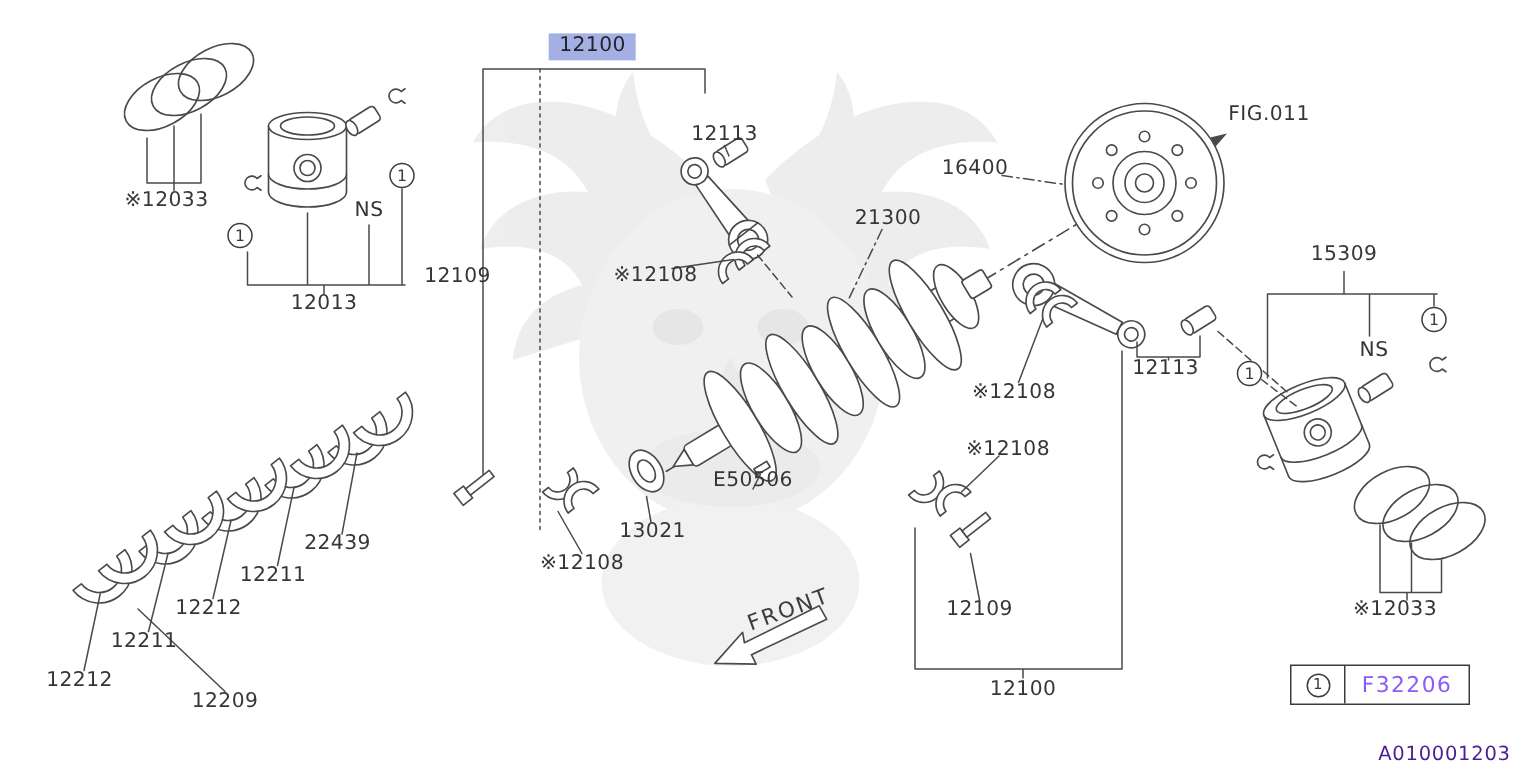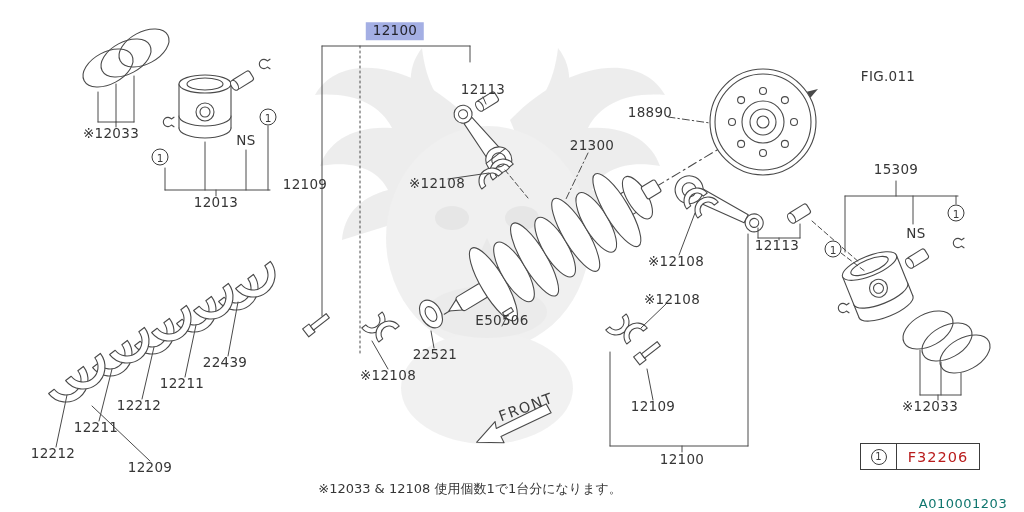--- a/index.html
+++ b/index.html
@@ -10,27 +10,27 @@
   .lbl{position:absolute;transform:translate(-50%,-50%);font-size:13.5px;color:#363636;
     white-space:nowrap;letter-spacing:.3px;line-height:1;z-index:3}
   .hl{background:#a4afe4;padding:2px 7px;color:#23232b}
   .circ{position:absolute;width:17px;height:17px;border:1.2px solid #3c3c3c;border-radius:50%;
     display:flex;align-items:center;justify-content:center;font-size:10.5px;color:#3c3c3c;
     transform:translate(-50%,-50%);background:#fff;z-index:3}
   .legend{position:absolute;left:860px;top:443px;width:120px;height:27px;border:1.5px solid #3c3c3c;
     display:flex;align-items:stretch;background:#fff;z-index:3}
   .legend .sym{width:36px;display:flex;justify-content:center;align-items:center;border-right:1.5px solid #3c3c3c}
   .legend .code{flex:1;display:flex;justify-content:center;align-items:center;font-size:14.5px;
-    color:#b91c1c;letter-spacing:1px}
+    color:#8b5cf6;letter-spacing:1px}
   .legend .circ-s{width:16px;height:16px;border:1.2px solid #3c3c3c;border-radius:50%;
     display:flex;align-items:center;justify-content:center;font-size:10px;color:#3c3c3c}
   .front{position:absolute;transform:translate(-50%,-50%) rotate(-20deg);font-size:14.5px;
     color:#3c3c3c;letter-spacing:1.5px;z-index:3}
   .note{position:absolute;transform:translate(-50%,-50%);font-size:13px;color:#363636;white-space:nowrap;z-index:3}
-  .doc{position:absolute;transform:translate(-50%,-50%);font-size:13px;color:#0f766e;letter-spacing:.5px;z-index:3}
+  .doc{position:absolute;transform:translate(-50%,-50%);font-size:13px;color:#4c1d95;letter-spacing:.5px;z-index:3}
 </style>
 </head>
 <body>
 
 <div id="stage">
 
   <svg id="art" width="1024" height="512" viewBox="0 0 1024 512" fill="none" stroke="#4a4a4a" stroke-width="1.1" stroke-linejoin="round" stroke-linecap="round">
     <defs>
       <path id="shell-lg" d="M -22 0 A 22 22 0 0 0 22 0 L 15 0 A 15 15 0 0 1 -15 0 Z"></path>
       <path id="shell-sm" d="M -13 0 A 13 13 0 0 0 13 0 L 8 0 A 8 8 0 0 1 -8 0 Z"></path>
@@ -210,54 +210,53 @@
       <path d="M653 400 L647 369"></path>
     </g>
 
     <g transform="translate(514,428) rotate(-18)">
       <path d="M -40 2 L -16 -12 L -17 -5 L 38 -13 L 40 -3 L -15 4 L -14 11 Z" fill="#fff"></path>
     </g>
   </svg>
 
   <div class="lbl hl" style="left:395px;top:31px">12100</div>
   <div class="lbl" style="left:483px;top:90px">12113</div>
-  <div class="lbl" style="left:888px;top:77px">FIG.011</div>
-  <div class="lbl" style="left:650px;top:113px">18890</div>
+  <div class="lbl" style="left:846px;top:77px">FIG.011</div>
+  <div class="lbl" style="left:650px;top:113px">16400</div>
   <div class="lbl" style="left:111px;top:134px">※12033</div>
   <div class="lbl" style="left:246px;top:141px">NS</div>
   <div class="lbl" style="left:216px;top:203px">12013</div>
   <div class="lbl" style="left:305px;top:185px">12109</div>
   <div class="lbl" style="left:437px;top:184px">※12108</div>
   <div class="lbl" style="left:592px;top:146px">21300</div>
   <div class="lbl" style="left:896px;top:170px">15309</div>
   <div class="lbl" style="left:916px;top:234px">NS</div>
   <div class="lbl" style="left:777px;top:246px">12113</div>
   <div class="lbl" style="left:676px;top:262px">※12108</div>
   <div class="lbl" style="left:672px;top:300px">※12108</div>
   <div class="lbl" style="left:502px;top:321px">E50506</div>
-  <div class="lbl" style="left:435px;top:355px">22521</div>
+  <div class="lbl" style="left:435px;top:355px">13021</div>
   <div class="lbl" style="left:388px;top:376px">※12108</div>
   <div class="lbl" style="left:225px;top:363px">22439</div>
   <div class="lbl" style="left:182px;top:384px">12211</div>
   <div class="lbl" style="left:139px;top:406px">12212</div>
   <div class="lbl" style="left:96px;top:428px">12211</div>
   <div class="lbl" style="left:53px;top:454px">12212</div>
   <div class="lbl" style="left:150px;top:468px">12209</div>
   <div class="lbl" style="left:653px;top:407px">12109</div>
   <div class="lbl" style="left:682px;top:460px">12100</div>
   <div class="lbl" style="left:930px;top:407px">※12033</div>
 
   <div class="circ" style="left:160px;top:157px">1</div>
   <div class="circ" style="left:268px;top:117px">1</div>
   <div class="circ" style="left:833px;top:249px">1</div>
   <div class="circ" style="left:956px;top:213px">1</div>
 
   <div class="front" style="left:526px;top:407px">FRONT</div>
 
-  <div class="note" style="left:470px;top:489px">※12033 &amp; 12108 使用個数1で1台分になります。</div>
 
   <div class="doc" style="left:963px;top:503px">A010001203</div>
 
   <div class="legend">
     <div class="sym">
       <span class="circ-s">1</span>
     </div>
     <div class="code">F32206</div>
   </div>
 

